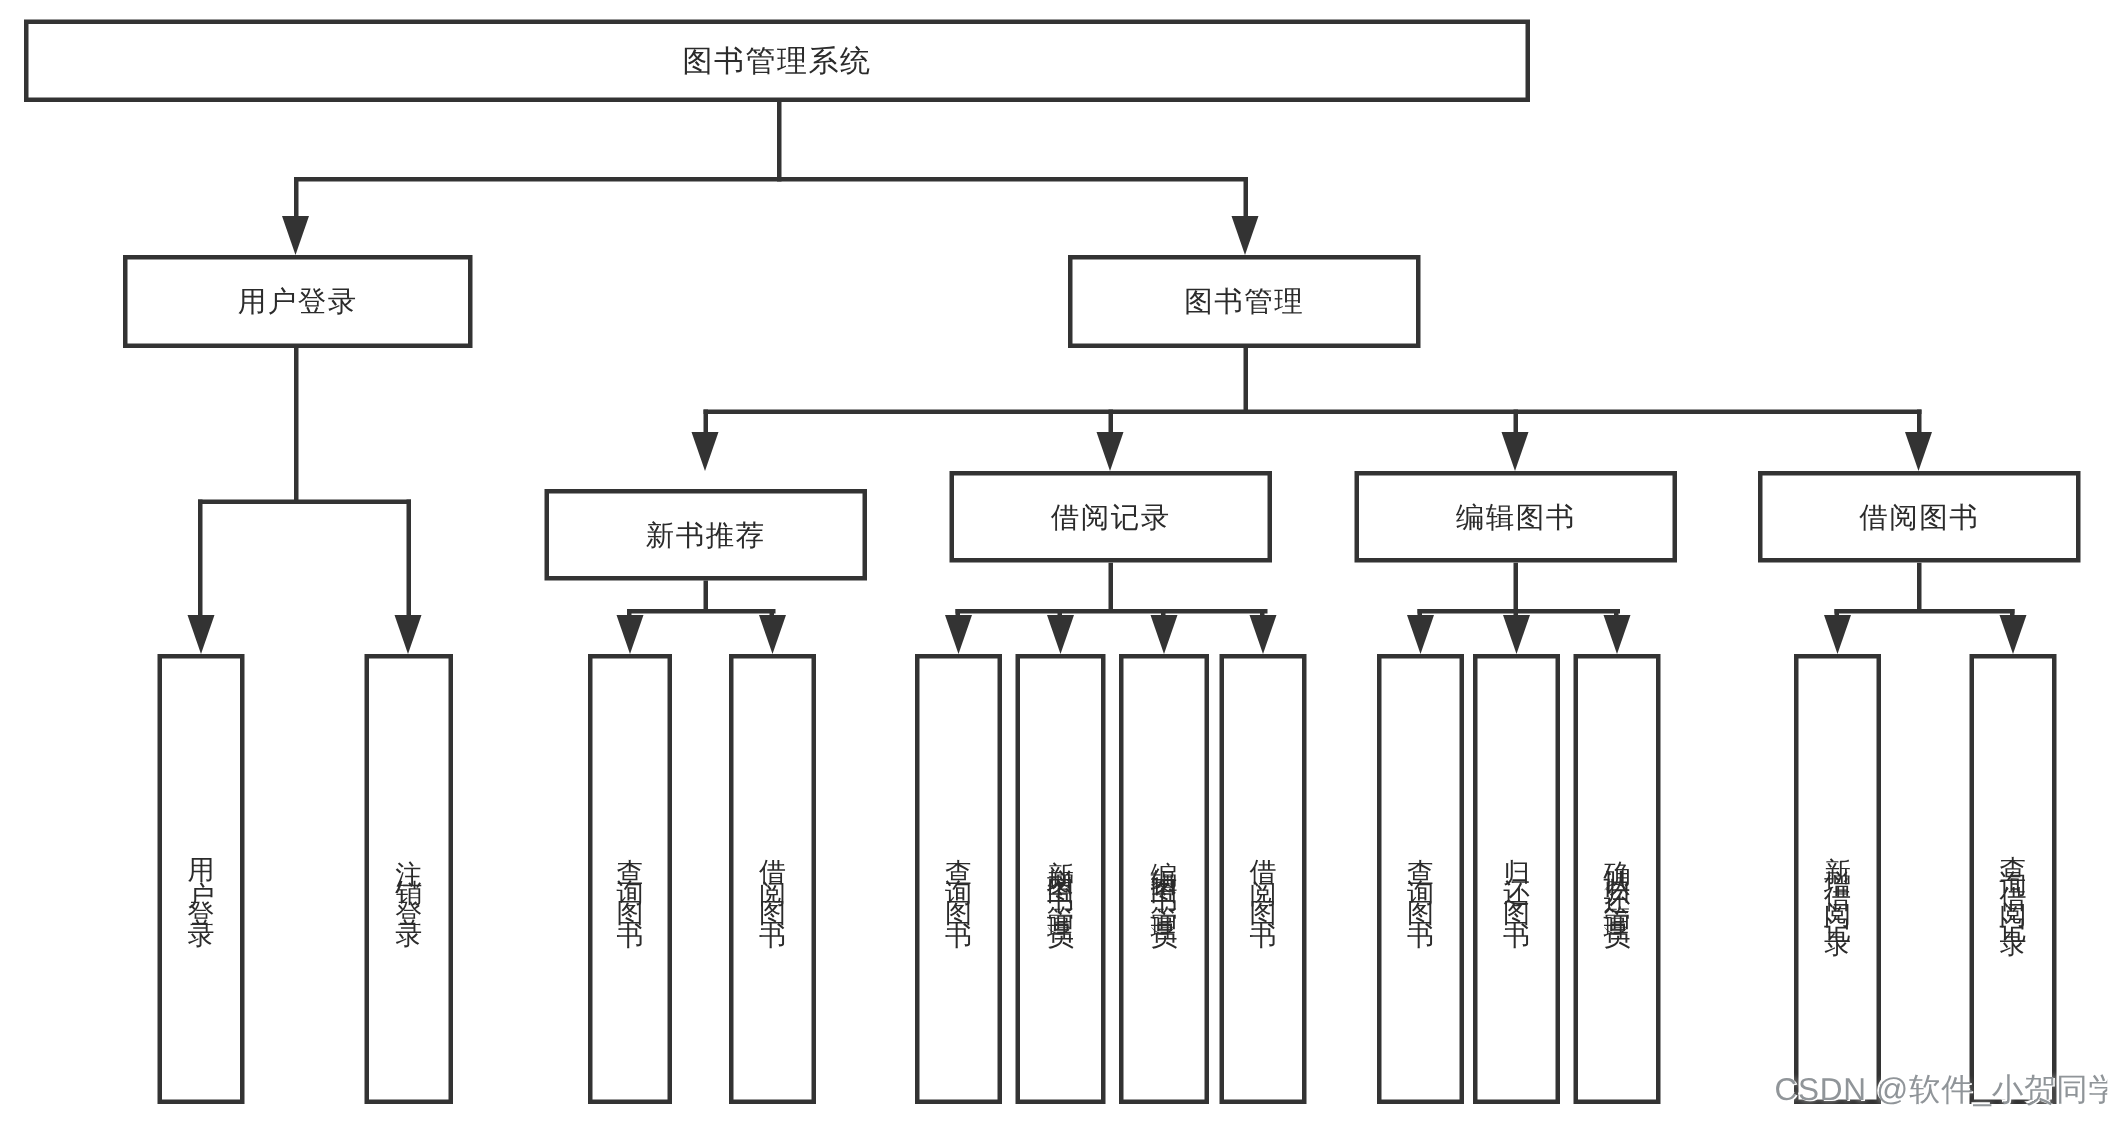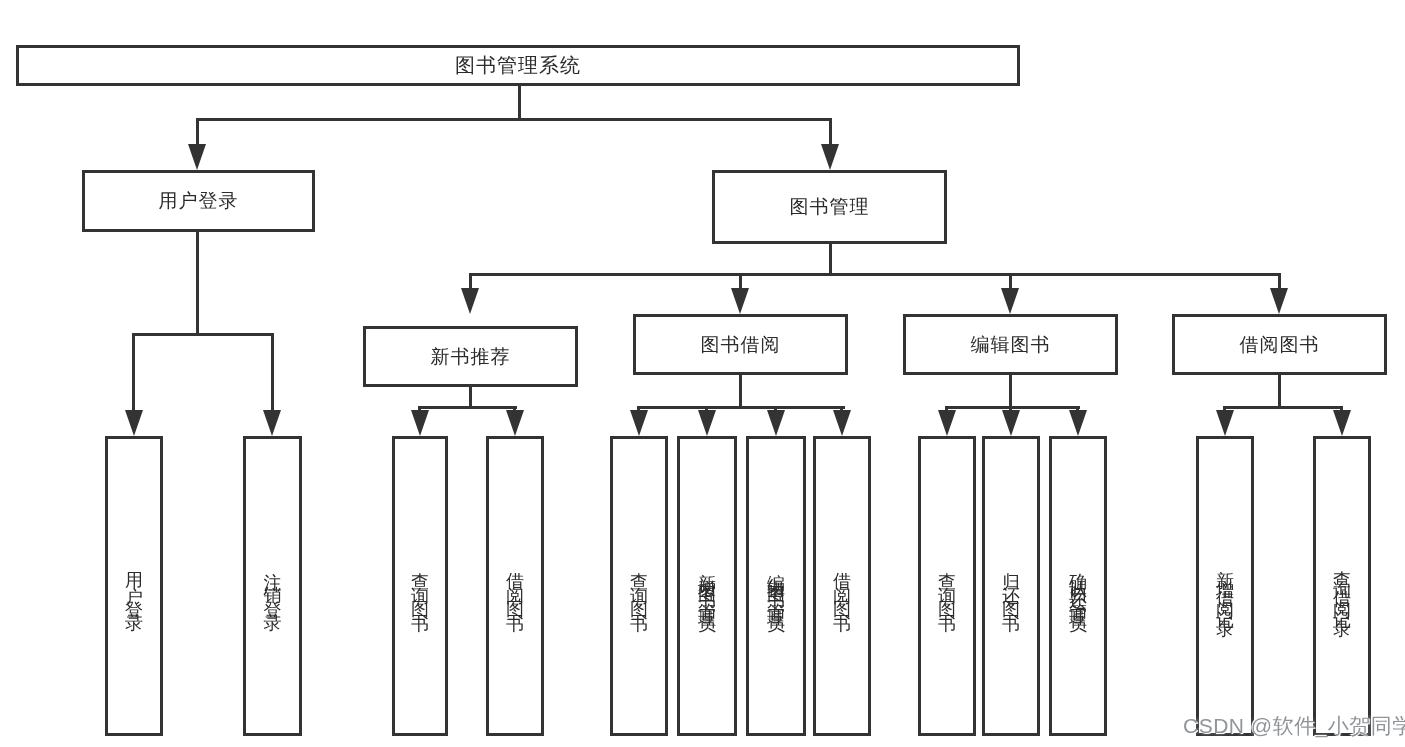--- a/index.html
+++ b/index.html
@@ -57,36 +57,36 @@
     white-space:nowrap;
     z-index:5;
     text-shadow:0 0 4px #fff,1px 1px 0 #fff,-1px -1px 0 #fff;
   }
 </style>
 </head>
 <body>
 
 <div id="stage">
 
-  <div class="box hbox root" style="left:16px;top:13px;width:1004px;height:41px;margin-top:32px;">
+  <div class="box hbox root" style="left:16px;top:13px;width:1004px;height:55px;">
     <span>图书管理系统</span>
   </div>
 
   <div class="box hbox" style="left:82px;top:170px;width:233px;height:62px;">
     <span>用户登录</span>
   </div>
-  <div class="box hbox" style="left:712px;top:170px;width:235px;height:74px;">
+  <div class="box hbox" style="left:712px;top:170px;width:235px;height:62px;">
     <span>图书管理</span>
   </div>
 
   <div class="box hbox" style="left:363px;top:314px;width:215px;height:61px;margin-top:12px;">
     <span>新书推荐</span>
   </div>
   <div class="box hbox" style="left:633px;top:314px;width:215px;height:61px;">
-    <span>图书借阅</span>
+    <span>借阅记录</span>
   </div>
   <div class="box hbox" style="left:903px;top:314px;width:215px;height:61px;">
     <span>编辑图书</span>
   </div>
   <div class="box hbox" style="left:1172px;top:314px;width:215px;height:61px;">
     <span>借阅图书</span>
   </div>
 
   <div class="box vbox sp-lg" style="left:105px;top:436px;width:58px;height:300px;">
     <span>用户登录</span>

